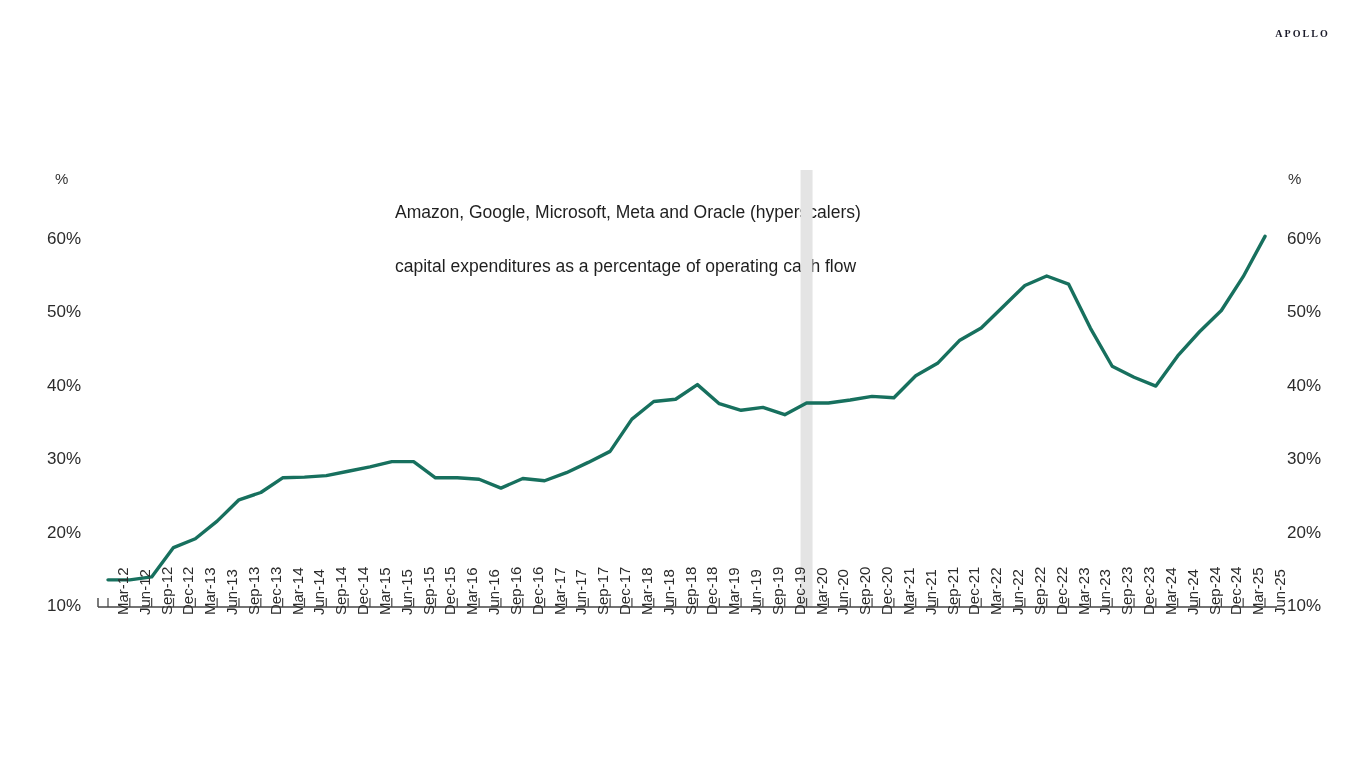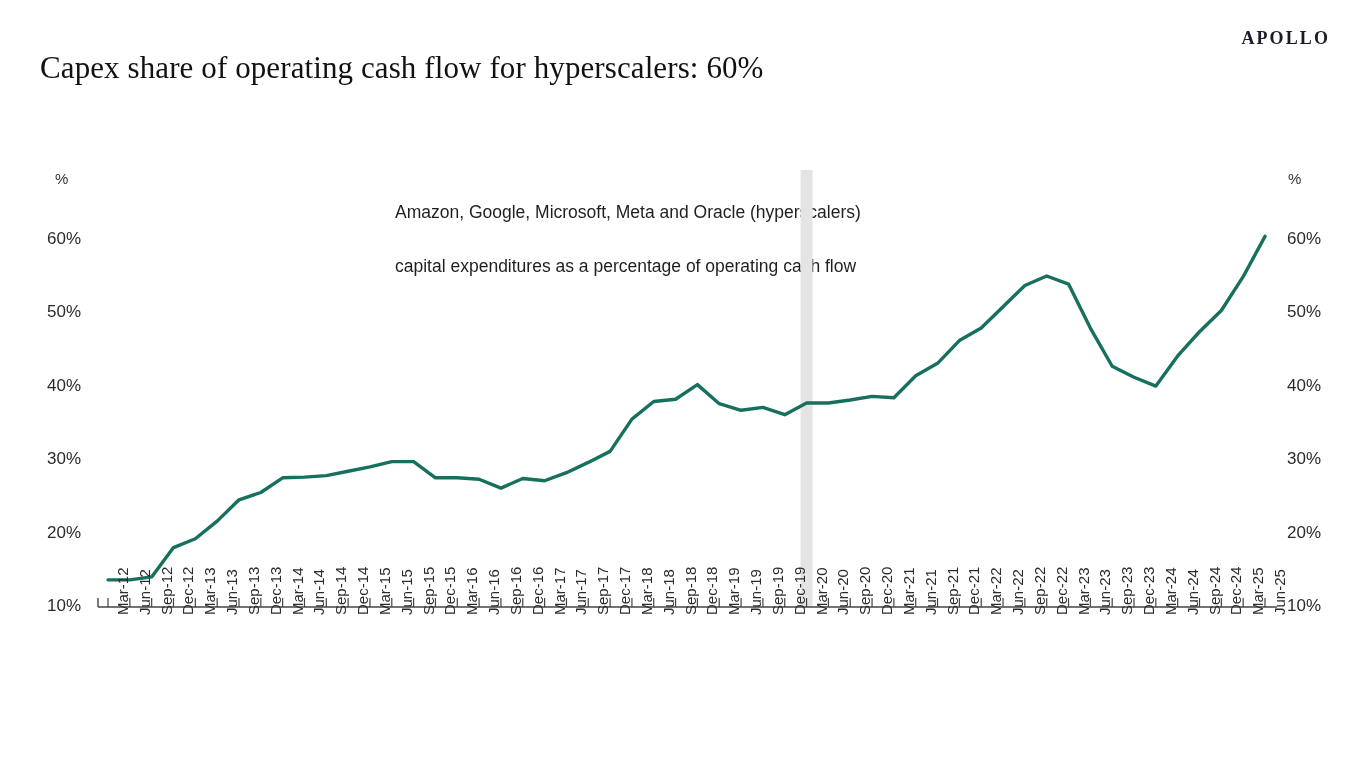--- a/index.html
+++ b/index.html
@@ -19,21 +19,21 @@
     width: 1366px;
     height: 768px;
     background: #ffffff;
   }
   
   .brand {
     position: absolute;
     top: 28px;
     right: 36px;
     font-family: "Liberation Serif", "DejaVu Serif", serif;
-    font-size: 18px;
+    font-size: 10px;
     font-weight: 700;
     letter-spacing: 2.1px;
     color: #1b1b2a;
   }
   
   .title {
     position: absolute;
     top: 50px;
     left: 40px;
     font-family: "Liberation Serif", "DejaVu Serif", serif;
@@ -86,21 +86,20 @@
     white-space: pre-line;
   }
 </style>
 </head>
 <body>
 
 <div id="page">
 
   <div class="brand">APOLLO</div>
 
-  <div class="title">Capex share of operating cash flow for hyperscalers: 60%</div>
 
   <div class="axis-unit left">%</div>
   <div class="axis-unit right">%</div>
 
   <div class="annotation">
     <div>Amazon, Google, Microsoft, Meta and Oracle (hyperscalers)</div>
     <div>capital expenditures as a percentage of operating cash flow</div>
   </div>
 
   <svg id="chart" viewBox="0 0 1366 768" preserveAspectRatio="none" aria-hidden="true">

